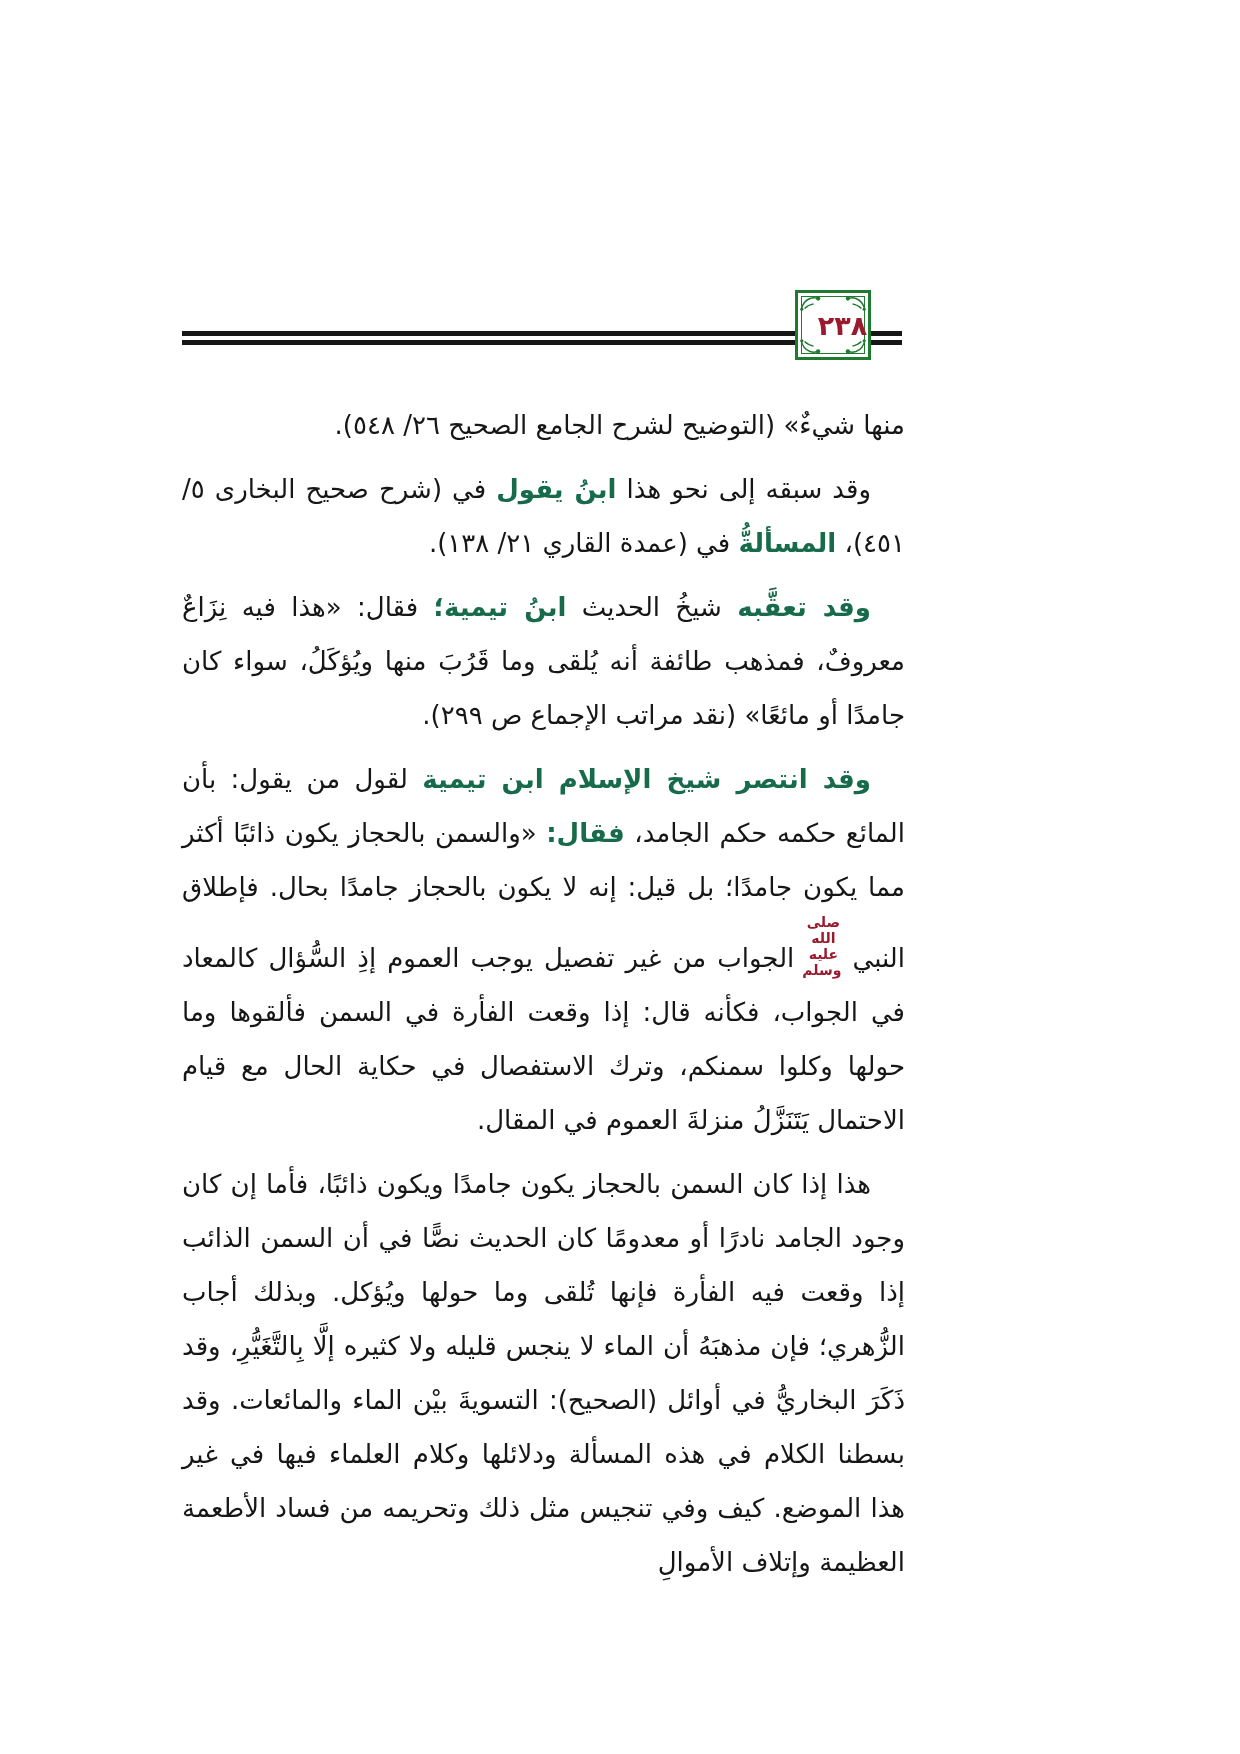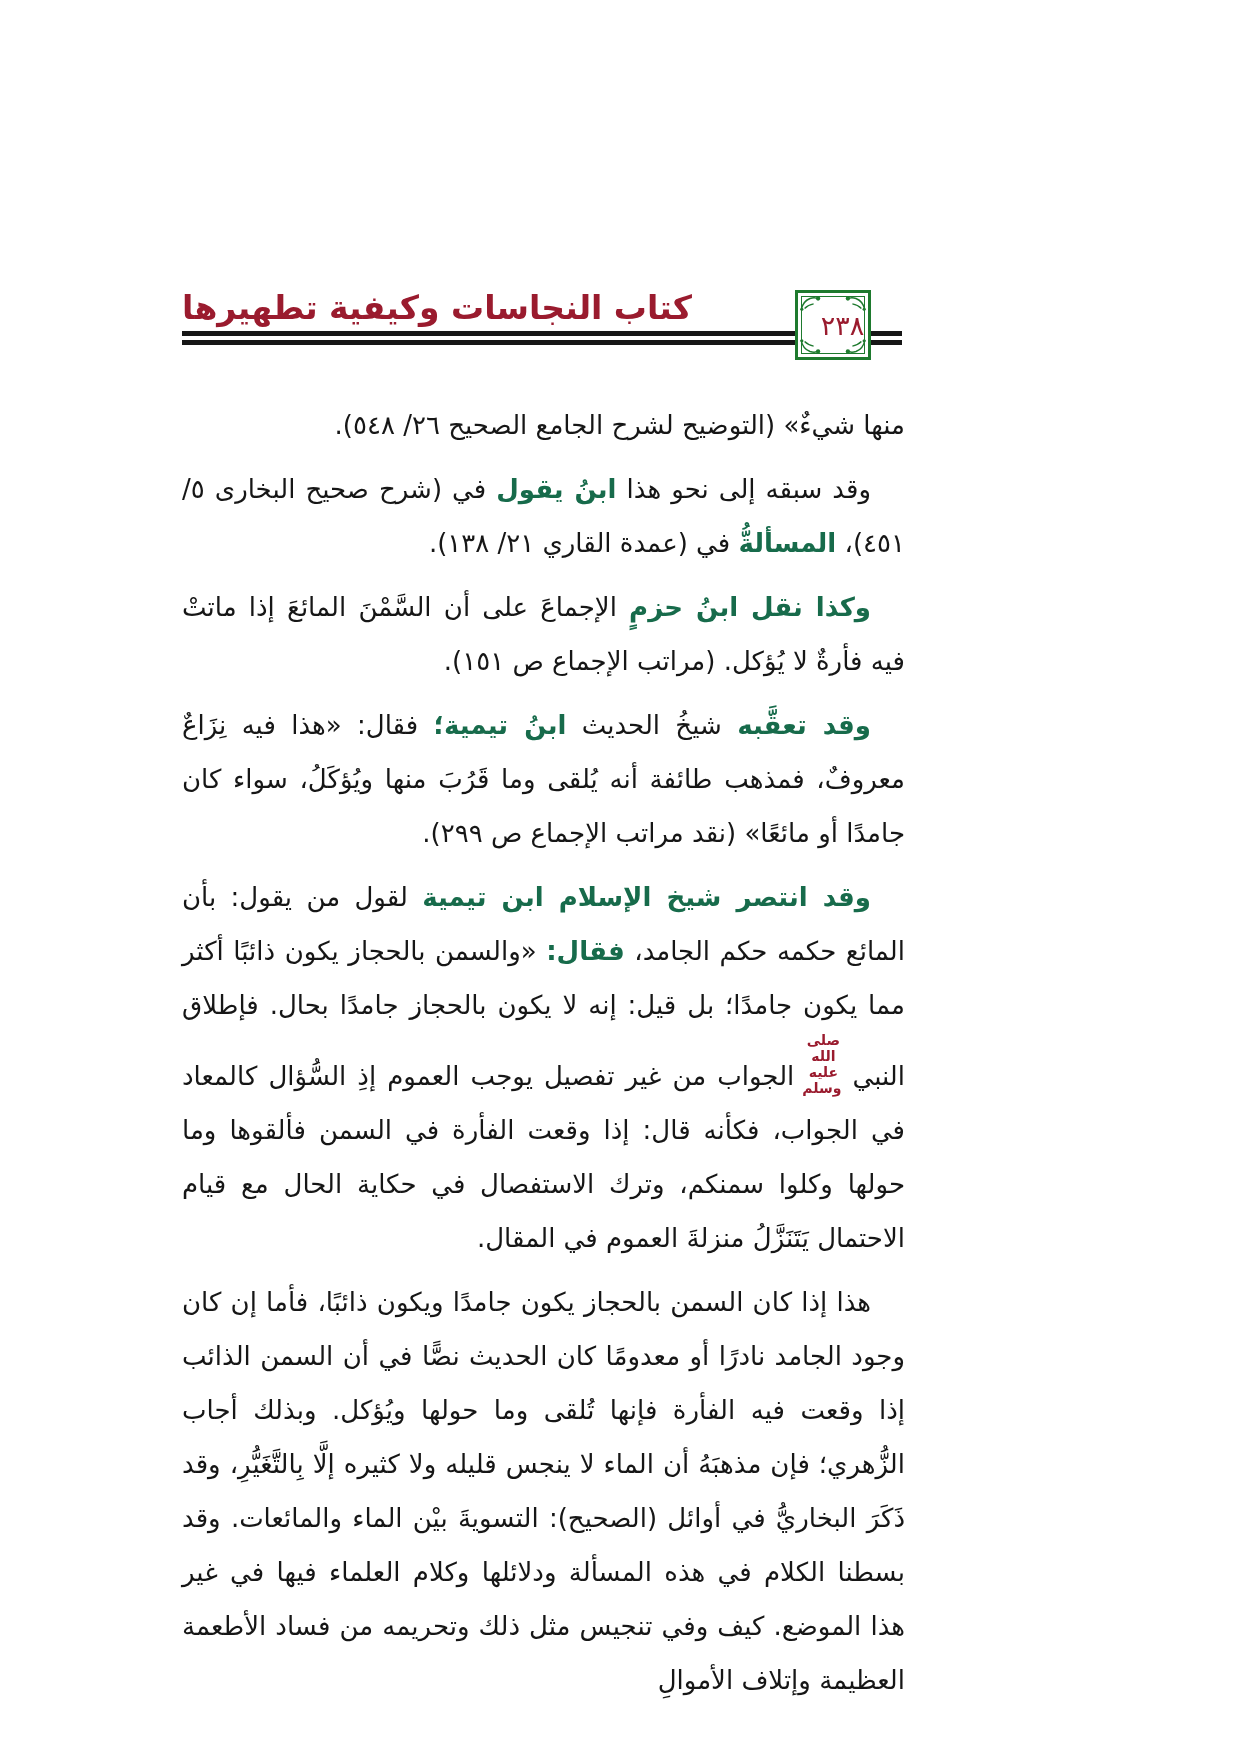--- a/index.html
+++ b/index.html
@@ -24,21 +24,21 @@
     border-top:5px solid var(--ink);border-bottom:5px solid var(--ink);
   }
   .numbox{
     position:absolute;right:34px;top:6px;width:76px;height:70px;
     background:#fff;border:3px solid var(--ogreen);box-sizing:border-box;
   }
   .numbox-inner{
     position:absolute;inset:3px;border:1px solid var(--ogreen);
     display:flex;align-items:center;justify-content:center;
   }
-  .pagenum{color:var(--red);font-weight:normal;font-size:27px;line-height:1;margin-left:19px;}
+  .pagenum{color:var(--red);font-weight:bold;font-size:27px;line-height:1;margin-left:19px;}
   .corner{position:absolute;width:22px;height:18px;}
   .corner path{stroke:var(--ogreen);fill:none;stroke-width:1.6;}
   .corner circle{fill:var(--ogreen);}
   .c-tl{left:1px;top:1px;}
   .c-tr{right:1px;top:1px;transform:scaleX(-1);}
   .c-bl{left:1px;bottom:1px;transform:scaleY(-1);}
   .c-br{right:1px;bottom:1px;transform:scale(-1,-1);}
   main{
     position:absolute;left:182px;top:398px;width:723px;
     direction:rtl;text-align:justify;
@@ -51,21 +51,20 @@
     display:inline-block;width:36px;color:var(--red);
     font-size:14px;line-height:1.15;text-align:center;
     vertical-align:-8px;font-weight:bold;white-space:normal;text-indent:0;
   }
   .seal span{display:block;}
 </style>
 </head>
 <body>
 
 <header class="header">
-  <div class="book-title">كتاب النجاسات وكيفية تطهيرها</div>
   <div class="double-rule"></div>
   <div class="numbox">
     <div class="numbox-inner">
       <span class="pagenum">٢٣٨</span>
     </div>
     <svg class="corner c-tl" viewBox="0 0 24 20">
       <path d="M2 18 Q4 8 12 5 Q18 3 22 6"></path>
         <circle cx="21" cy="5" r="2.4"></circle>
         <circle cx="3" cy="17" r="1.7"></circle>
         <path d="M6 16 Q10 12 16 11"></path>
@@ -87,17 +86,16 @@
         <circle cx="21" cy="5" r="2.4"></circle>
         <circle cx="3" cy="17" r="1.7"></circle>
         <path d="M6 16 Q10 12 16 11"></path>
     </svg>
   </div>
 </header>
 
 <main id="page-body">
     <p class="para no-indent"><span class="run-normal">منها شيءٌ» (التوضيح لشرح الجامع الصحيح ٢٦/ ٥٤٨).</span></p>
     <p class="para"><span class="run-normal">وقد سبقه إلى نحو هذا </span><span class="run-green">ابنُ يقول</span><span class="run-normal"> في (شرح صحيح البخارى ٥/ ٤٥١)، </span><span class="run-green">المسألةُّ</span><span class="run-normal"> في (عمدة القاري ٢١/ ١٣٨).</span></p>
-    <p class="para"><span class="run-green">وكذا نقل ابنُ حزمٍ</span><span class="run-normal"> الإجماعَ على أن السَّمْنَ المائعَ إذا ماتتْ فيه فأرةٌ لا يُؤكل. (مراتب الإجماع ص ١٥١).</span></p>
     <p class="para"><span class="run-green">وقد تعقَّبه</span><span class="run-normal"> شيخُ الحديث </span><span class="run-green">ابنُ تيمية؛</span><span class="run-normal"> فقال: «هذا فيه نِزَاعٌ معروفٌ، فمذهب طائفة أنه يُلقى وما قَرُبَ منها ويُؤكَلُ، سواء كان جامدًا أو مائعًا» (نقد مراتب الإجماع ص ٢٩٩).</span></p>
     <p class="para"><span class="run-green">وقد انتصر شيخ الإسلام ابن تيمية</span><span class="run-normal"> لقول من يقول: بأن المائع حكمه حكم الجامد، </span><span class="run-green">فقال:</span><span class="run-normal"> «والسمن بالحجاز يكون ذائبًا أكثر مما يكون جامدًا؛ بل قيل: إنه لا يكون بالحجاز جامدًا بحال. فإطلاق النبي </span><span class="seal"><span>صلى الله</span><span>عليه وسلم</span></span><span class="run-normal"> الجواب من غير تفصيل يوجب العموم إذِ السُّؤال كالمعاد في الجواب، فكأنه قال: إذا وقعت الفأرة في السمن فألقوها وما حولها وكلوا سمنكم، وترك الاستفصال في حكاية الحال مع قيام الاحتمال يَتَنَزَّلُ منزلةَ العموم في المقال.</span></p>
     <p class="para"><span class="run-normal">هذا إذا كان السمن بالحجاز يكون جامدًا ويكون ذائبًا، فأما إن كان وجود الجامد نادرًا أو معدومًا كان الحديث نصًّا في أن السمن الذائب إذا وقعت فيه الفأرة فإنها تُلقى وما حولها ويُؤكل. وبذلك أجاب الزُّهري؛ فإن مذهبَهُ أن الماء لا ينجس قليله ولا كثيره إلَّا بِالتَّغَيُّرِ، وقد ذَكَرَ البخاريُّ في أوائل (الصحيح): التسويةَ بيْن الماء والمائعات. وقد بسطنا الكلام في هذه المسألة ودلائلها وكلام العلماء فيها في غير هذا الموضع. كيف وفي تنجيس مثل ذلك وتحريمه من فساد الأطعمة العظيمة وإتلاف الأموالِ</span></p>
   </main>
 
 </body></html>

